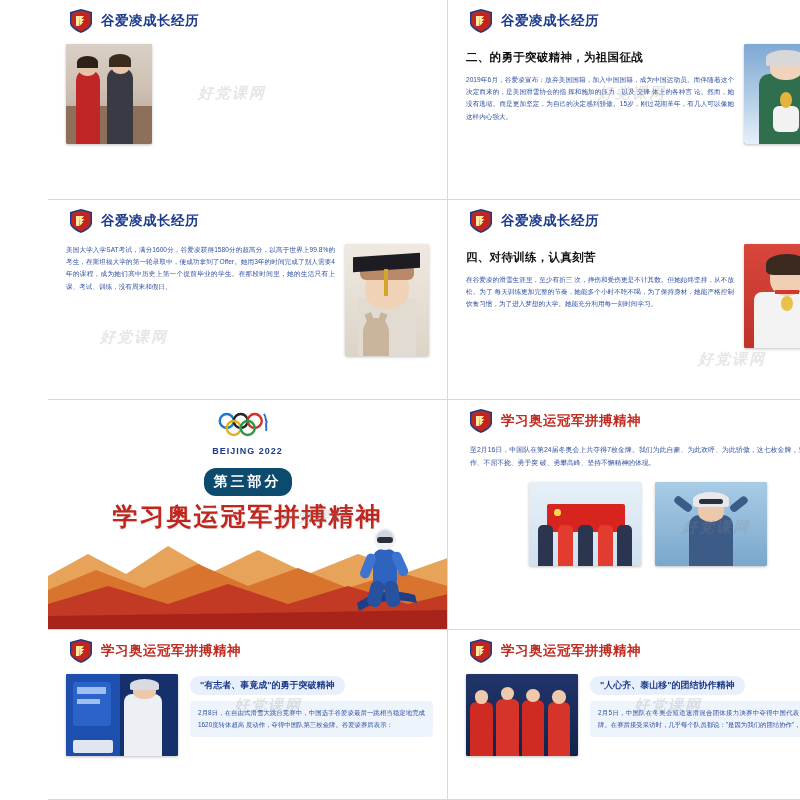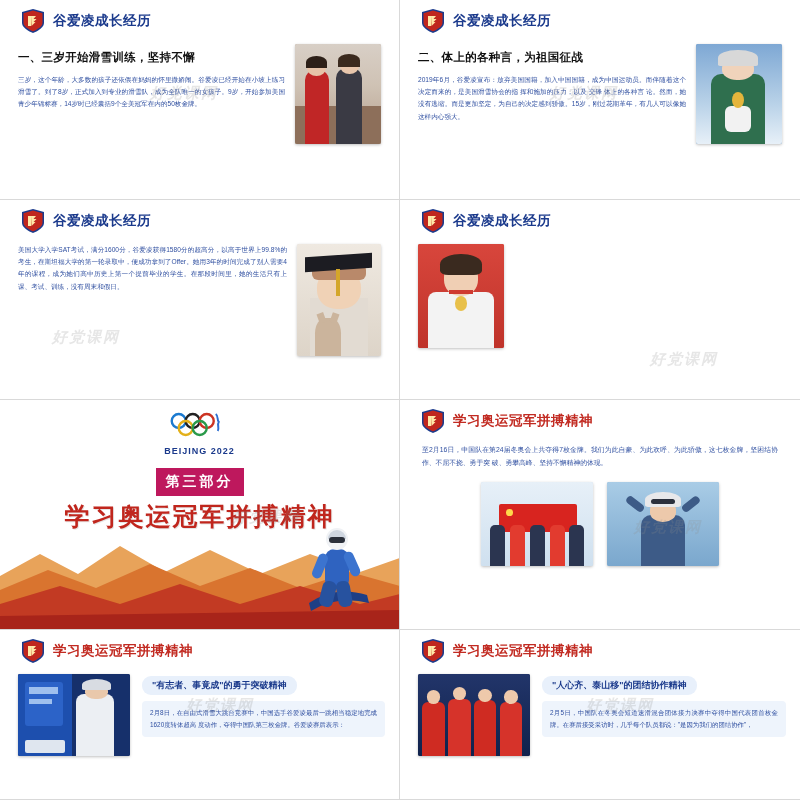--- a/index.html
+++ b/index.html
@@ -10,20 +10,21 @@
     height: 800px;
     overflow: hidden;
     font-family: "Liberation Sans", sans-serif;
   }
   .grid {
     width: 684px;
     height: 800px;
     display: grid;
     grid-template-columns: 400px 400px;
     grid-template-rows: 200px 200px 230px 170px;
+    margin-left: 48px;
   }
   .slide {
     position: relative;
     background: #ffffff;
     border-right: 1px solid #d9d9d9;
     border-bottom: 1px solid #d9d9d9;
     overflow: hidden;
     box-sizing: border-box;
   }
   .slide:nth-child(2n) { border-right: none; }
@@ -101,27 +102,27 @@
     font-size: 9px;
     font-weight: bold;
     color: #1b3a8c;
     letter-spacing: 1px;
     text-align: center;
   }
   .cover-band {
     position: absolute;
     top: 68px; left: 50%;
     transform: translateX(-50%);
-    background: #be185d;
+    background: #0c4a6e;
     color: #ffffff;
     font-size: 14px;
     font-weight: bold;
     letter-spacing: 3px;
     padding: 5px 10px;
-    border-radius: 0;
+    border-radius: 12px;
     white-space: nowrap;
   }
   .cover-main {
     position: absolute;
     top: 100px; left: 50%;
     transform: translateX(-50%);
     font-size: 25px;
     font-weight: bold;
     color: #c0261d;
     letter-spacing: 2px;
@@ -205,24 +206,20 @@
       <span class="logo">
         <svg width="26" height="26" viewBox="0 0 26 26">
           <path d="M2 4 L13 1 L24 4 L24 15 C24 21 13 25 13 25 C13 25 2 21 2 15 Z" fill="#1b3a8c"></path>
           <path d="M3.5 5.2 L13 2.6 L22.5 5.2 L22.5 15 C22.5 19.6 13 23.3 13 23.3 C13 23.3 3.5 19.6 3.5 15 Z" fill="#c0261d"></path>
           <path d="M8 8 h3 v10 h-3 z M11 8 h5 l-2.5 3 h3 l-3 3 h2 l-4 4 z" fill="#ffe9a8"></path>
         </svg>
       </span>
       <span class="hdr-title">谷爱凌成长经历</span>
     </div>
     <div class="body-wrap">
-      <div class="text-col">
-        <div class="sub-title">一、三岁开始滑雪训练，坚持不懈</div>
-        <div class="para">三岁，这个年龄，大多数的孩子还依偎在妈妈的怀里撒娇闹。谷爱凌已经开始在小坡上练习滑雪了。到了8岁，正式加入到专业的滑雪队，成为全队唯一的女孩子。9岁，开始参加美国青少年锦标赛，14岁时已经囊括9个全美冠军在内的50枚金牌。</div>
-      </div>
       <div class="photo" style="width:86px;height:100px;background:#b9a394;">
         <div class="ph-inner" style="background:linear-gradient(#d8cfc6 0%,#cfc2b4 42%,#b49e8c 100%);"></div>
         <div class="ph-inner" style="top:62%;background:#8d6f5a;"></div>
         <div class="ph-inner" style="left:12%;top:26%;width:28%;height:74%;background:#c02626;border-radius:10px 10px 0 0;"></div>
         <div class="ph-inner" style="left:14%;top:16%;width:22%;height:16%;background:#e6c3a8;border-radius:50%;"></div>
         <div class="ph-inner" style="left:13%;top:12%;width:24%;height:12%;background:#2d2018;border-radius:50% 50% 0 0;"></div>
         <div class="ph-inner" style="left:48%;top:24%;width:30%;height:76%;background:#3a3a44;border-radius:10px 10px 0 0;"></div>
         <div class="ph-inner" style="left:52%;top:14%;width:22%;height:16%;background:#e8c6ac;border-radius:50%;"></div>
         <div class="ph-inner" style="left:50%;top:10%;width:26%;height:13%;background:#3b2a1e;border-radius:50% 50% 0 0;"></div>
       </div>
@@ -236,21 +233,21 @@
         <svg width="26" height="26" viewBox="0 0 26 26">
           <path d="M2 4 L13 1 L24 4 L24 15 C24 21 13 25 13 25 C13 25 2 21 2 15 Z" fill="#1b3a8c"></path>
           <path d="M3.5 5.2 L13 2.6 L22.5 5.2 L22.5 15 C22.5 19.6 13 23.3 13 23.3 C13 23.3 3.5 19.6 3.5 15 Z" fill="#c0261d"></path>
           <path d="M8 8 h3 v10 h-3 z M11 8 h5 l-2.5 3 h3 l-3 3 h2 l-4 4 z" fill="#ffe9a8"></path>
         </svg>
       </span>
       <span class="hdr-title">谷爱凌成长经历</span>
     </div>
     <div class="body-wrap">
       <div class="text-col">
-        <div class="sub-title">二、体上的各种言，为祖国征战</div>
+        <div class="sub-title">二、的勇于突破精神，为祖国征战</div>
         <div class="para">2019年6月，谷爱凌宣布：放弃美国国籍，加入中国国籍，成为中国运动员。而伴随着这个决定而来的，是美国滑雪协会的指 挥和施加的压力，以及 交锋 体上的各种言 论。然而，她没有逃缩。而是更加坚定，为自己的决定感到骄傲。15岁，刚过花期革年，有几人可以像她这样内心强大。</div>
       </div>
       <div class="photo" style="width:86px;height:100px;background:#6f98c4;">
         <div class="ph-inner" style="background:linear-gradient(#7ea8d4 0%,#b9d2e8 60%,#e7f0f8 100%);"></div>
         <div class="ph-inner" style="left:18%;top:30%;width:62%;height:70%;background:#2f6f4e;border-radius:10px 10px 0 0;"></div>
         <div class="ph-inner" style="left:30%;top:14%;width:38%;height:22%;background:#f0d3bb;border-radius:45%;"></div>
         <div class="ph-inner" style="left:26%;top:6%;width:46%;height:16%;background:#d8d8d8;border-radius:50% 50% 10% 10%;"></div>
         <div class="ph-inner" style="left:34%;top:62%;width:30%;height:26%;background:#f2f2f2;border-radius:6px;"></div>
         <div class="ph-inner" style="left:42%;top:48%;width:14%;height:16%;background:#e4b53c;border-radius:50%;"></div>
       </div>
@@ -293,20 +290,24 @@
       <span class="logo">
         <svg width="26" height="26" viewBox="0 0 26 26">
           <path d="M2 4 L13 1 L24 4 L24 15 C24 21 13 25 13 25 C13 25 2 21 2 15 Z" fill="#1b3a8c"></path>
           <path d="M3.5 5.2 L13 2.6 L22.5 5.2 L22.5 15 C22.5 19.6 13 23.3 13 23.3 C13 23.3 3.5 19.6 3.5 15 Z" fill="#c0261d"></path>
           <path d="M8 8 h3 v10 h-3 z M11 8 h5 l-2.5 3 h3 l-3 3 h2 l-4 4 z" fill="#ffe9a8"></path>
         </svg>
       </span>
       <span class="hdr-title">谷爱凌成长经历</span>
     </div>
     <div class="body-wrap">
+      <div class="text-col">
+        <div class="sub-title">四、对待训练，认真刻苦</div>
+        <div class="para">在谷爱凌的滑雪生涯里，至少有折三 次，摔伤和受伤更是不计其数。但她始终坚持，从不放松。为了 每天训练更加完整的节奏，她能多个小时不吃不喝，为了保持身材，她能严格控制饮食习惯，为了进入梦想的大学。她能充分利用每一刻时间学习。</div>
+      </div>
       <div class="photo" style="width:86px;height:104px;background:#c63b32;">
         <div class="ph-inner" style="background:linear-gradient(#d8463c 0%,#bf332a 100%);"></div>
         <div class="ph-inner" style="left:12%;top:46%;width:76%;height:54%;background:#f3f3f3;border-radius:8px 8px 0 0;"></div>
         <div class="ph-inner" style="left:30%;top:16%;width:40%;height:34%;background:#f0cfb4;border-radius:45%;"></div>
         <div class="ph-inner" style="left:26%;top:10%;width:48%;height:20%;background:#3a2a1f;border-radius:50% 50% 20% 20%;"></div>
         <div class="ph-inner" style="left:43%;top:50%;width:14%;height:14%;background:#e8c04a;border-radius:50%;"></div>
         <div class="ph-inner" style="left:36%;top:44%;width:28%;height:4%;background:#cf3a30;"></div>
       </div>
     </div>
     <div class="wm wm-b">好党课网</div>

